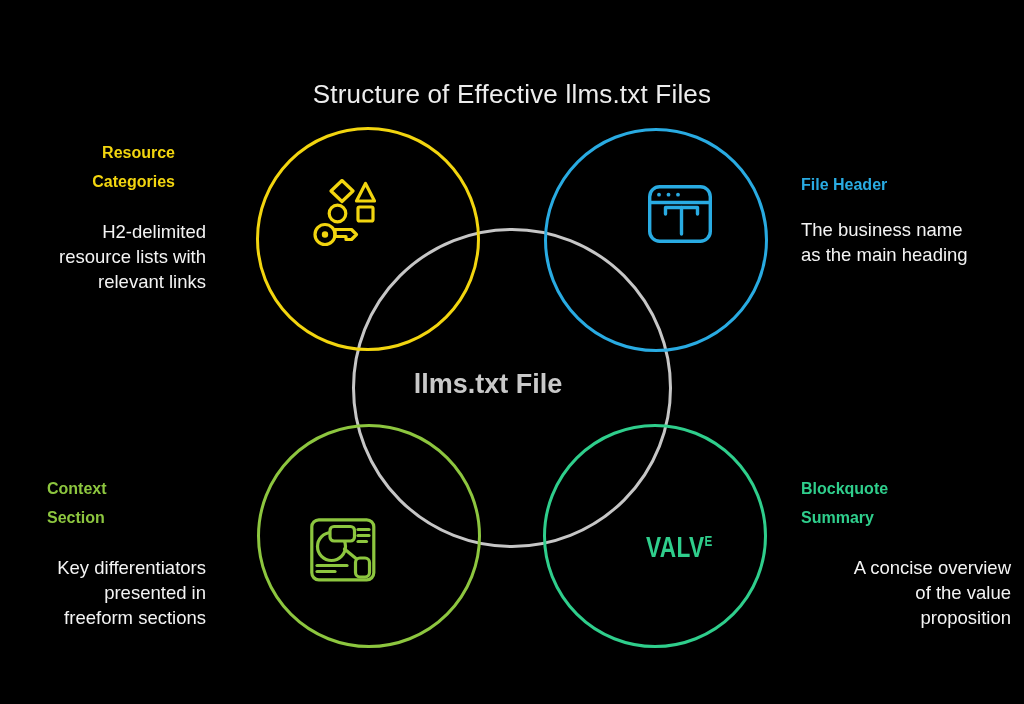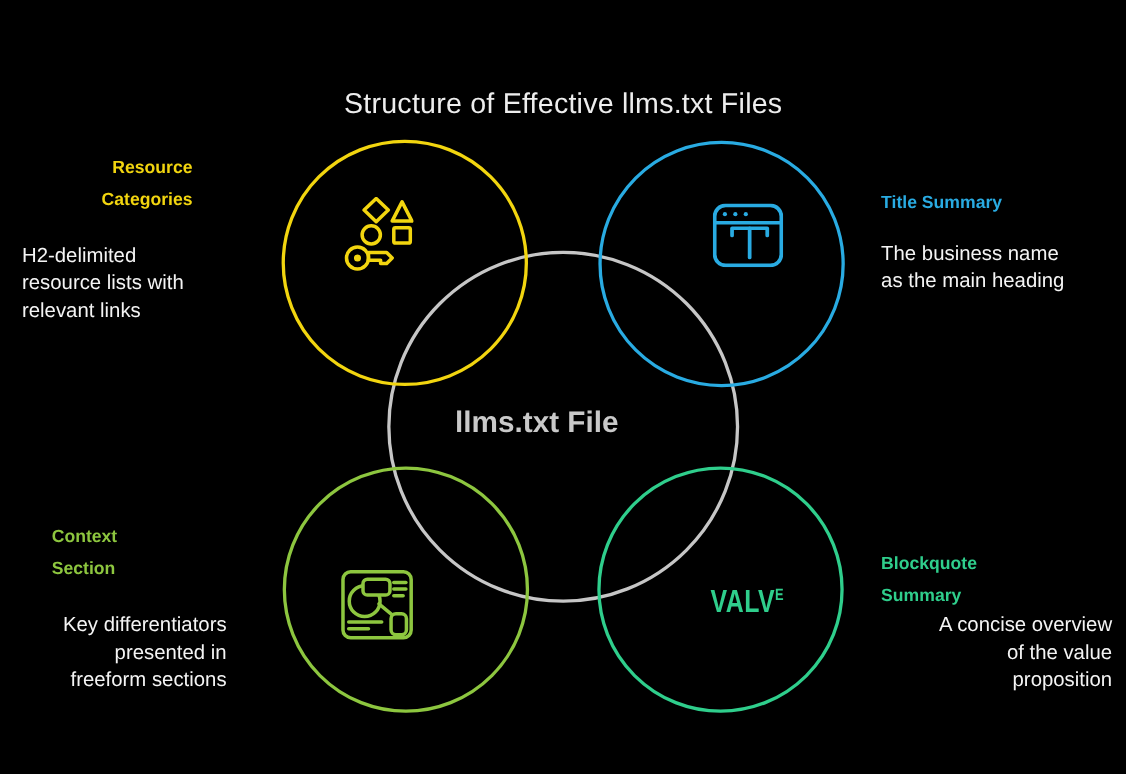--- a/index.html
+++ b/index.html
@@ -37,26 +37,26 @@
   .heading {
     position: absolute; font-size: 16px; font-weight: 700;
     line-height: 29px; white-space: pre-line;
   }
   .body-text {
     position: absolute; font-size: 18.5px; font-weight: 400;
     line-height: 25px; white-space: pre-line; color: var(--text, #f4f4f4);
   }
 
   .h-resource   { left: 20px;  top: 138px; width: 155px; text-align: right; color: var(--yellow); }
-  .b-resource   { left: 20px;  top: 219px; width: 186px; }
+  .b-resource   { left: 20px;  top: 219px; width: 186px; text-align: right; }
   .h-context    { left: 47px;  top: 474px; width: 170px; text-align: left;  color: var(--green); }
   .b-context    { left: 20px;  top: 555px; width: 186px; text-align: right; }
   .h-titlehdr   { left: 801px; top: 170px; width: 215px; text-align: left;  color: var(--blue); }
   .b-titlehdr   { left: 801px; top: 217px; width: 210px; text-align: left; }
-  .h-blockquote { left: 801px; top: 474px; width: 215px; text-align: left;  color: var(--emerald); margin-top: 24px; }
+  .h-blockquote { left: 801px; top: 474px; width: 215px; text-align: left;  color: var(--emerald); }
   .b-blockquote { left: 801px; top: 555px; width: 210px; text-align: right; }
 
   .icon-svg { position: absolute; fill: none; stroke: currentColor;
               stroke-width: 3.2; stroke-linecap: round; stroke-linejoin: round; }
   .icon-yellow { left: 312px; top: 179px; color: var(--yellow); }
   .icon-blue   { left: 648px; top: 185px; color: var(--blue); stroke-width: 3.4; }
   .icon-green  { left: 310px; top: 518px; color: var(--green); }
 
   .wordmark {
     position: absolute; left: 646px; top: 531px;
@@ -123,21 +123,21 @@
   <div class="body-text b-resource">H2-delimited
 resource lists with
 relevant links</div>
 
   <div class="heading h-context">Context
 Section</div>
   <div class="body-text b-context">Key differentiators
 presented in
 freeform sections</div>
 
-  <div class="heading h-titlehdr">Title Summary</div>
+  <div class="heading h-titlehdr">File Header</div>
   <div class="body-text b-titlehdr">The business name
 as the main heading</div>
 
   <div class="heading h-blockquote">Blockquote
 Summary</div>
   <div class="body-text b-blockquote">A concise overview
 of the value
 proposition</div>
 
 </main>

